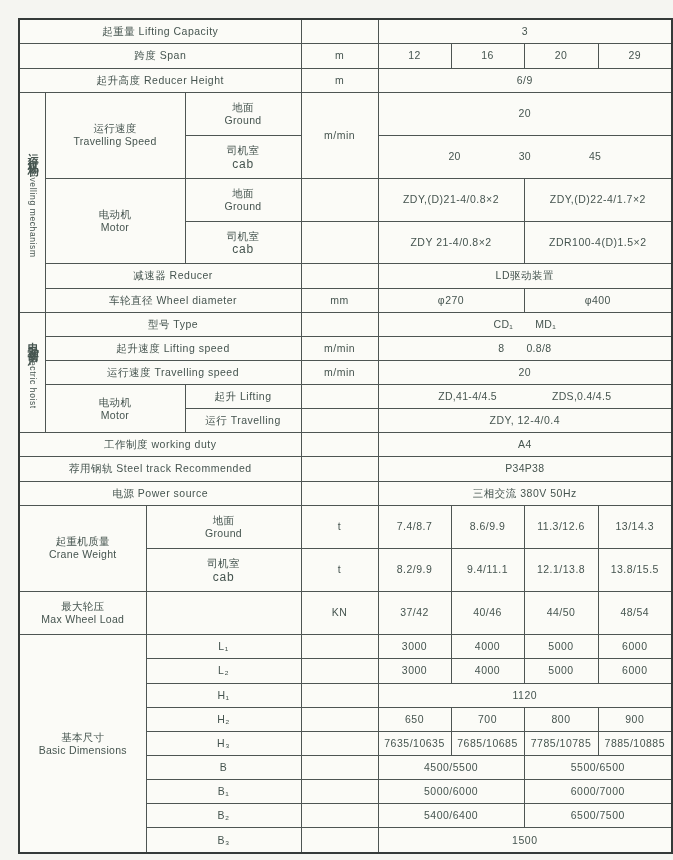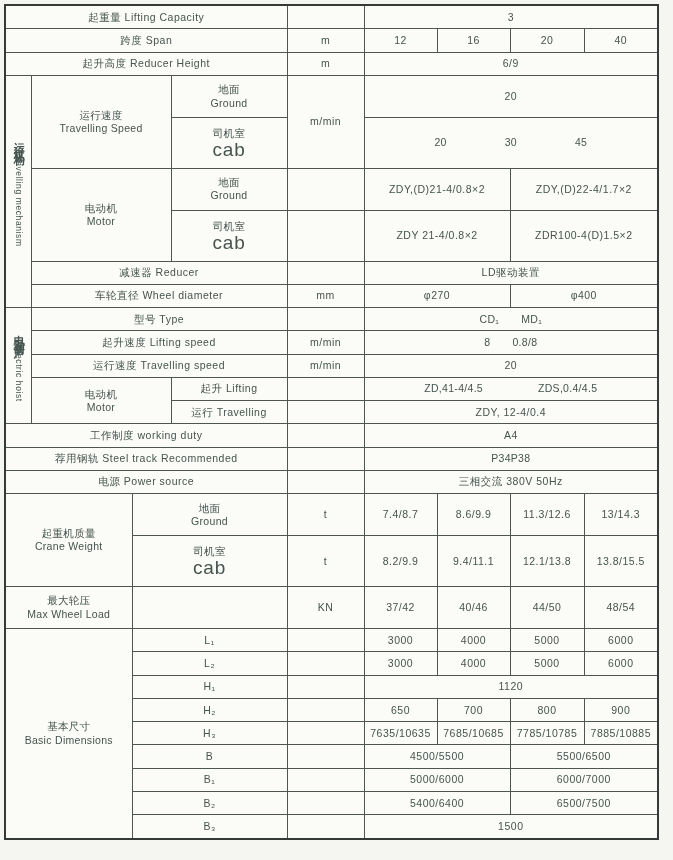--- a/index.html
+++ b/index.html
@@ -7,21 +7,21 @@
     width:673px;height:860px;
     background:#efefeb;
     font-family:"Liberation Sans","DejaVu Sans",sans-serif;
     overflow:hidden;
   }
   .page{
     position:relative;
     width:673px;height:860px;
     background:#f5f5f1;
     box-sizing:border-box;
-    padding:4px;
+    padding:18px;
   }
   table.spec{
     border-collapse:collapse;
     table-layout:fixed;
     width:653px;
     height:836px;
     background:#fbfbf7;
     border:2px solid #353a39;
   }
   td{
@@ -30,21 +30,21 @@
     vertical-align:middle;
     font-size:10.5px;
     color:#45544f;
     letter-spacing:.3px;
     padding:1px 2px;
     overflow:hidden;
     line-height:1.25;
   }
   td .line{pointer-events:none;}
   td .cab{
-    font-size:19px;
+    font-size:12px;
     letter-spacing:.8px;
     line-height:1;
   }
   .parts{
     display:flex;
     justify-content:center;
     align-items:center;
   }
   .parts span{white-space:nowrap;}
   td.vert{padding:0;}
@@ -87,21 +87,21 @@
           <td colspan="4" class="lbl">起重量 Lifting Capacity</td>
           <td class="lbl"></td>
           <td colspan="4" class="lbl">3</td>
         </tr>
         <tr>
           <td colspan="4" class="lbl">跨度 Span</td>
           <td class="lbl">m</td>
           <td class="lbl">12</td>
           <td class="lbl">16</td>
           <td class="lbl">20</td>
-          <td class="lbl">40</td>
+          <td class="lbl">29</td>
         </tr>
         <tr>
           <td colspan="4" class="lbl">起升高度 Reducer Height</td>
           <td class="lbl">m</td>
           <td colspan="4" class="lbl">6/9</td>
         </tr>
         <tr>
           <td rowspan="6" class="vert"><div class="vcell"><span class="vzh">运行机构</span> <span class="ven">Travelling mechanism</span></div></td>
           <td colspan="2" rowspan="2">
             <div class="line">运行速度</div>

